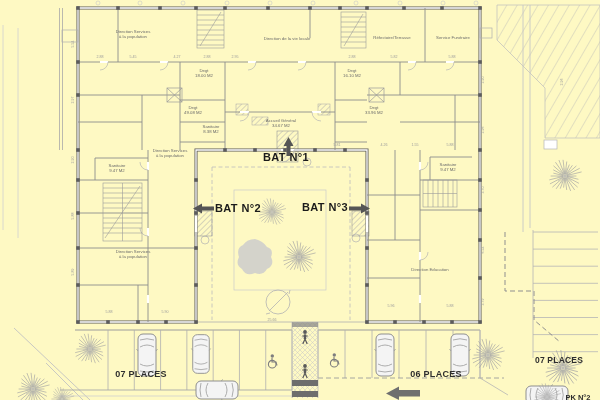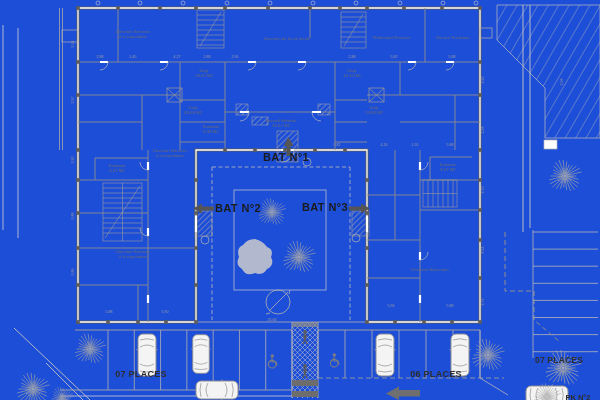--- a/index.html
+++ b/index.html
@@ -1,16 +1,16 @@
 <!DOCTYPE html>
 <html><head>
 <meta charset="utf-8">
 <style>
   html,body{margin:0;padding:0;background:#ffffff;}
-  .frame{width:600px;height:400px;overflow:hidden;background:#1d4ed8;position:relative;}
+  .frame{width:600px;height:400px;overflow:hidden;background:#fef9c3;position:relative;}
   svg{display:block;}
   svg text{font-family:"Liberation Sans","DejaVu Sans",sans-serif;}
 </style>
 </head>
 <body>
 
 <div class="frame">
 <svg id="plan-svg" width="600" height="400" viewBox="0 0 600 400">
   <defs>
     <pattern id="hatch" width="4" height="4" patternUnits="userSpaceOnUse" patternTransform="rotate(45)">

